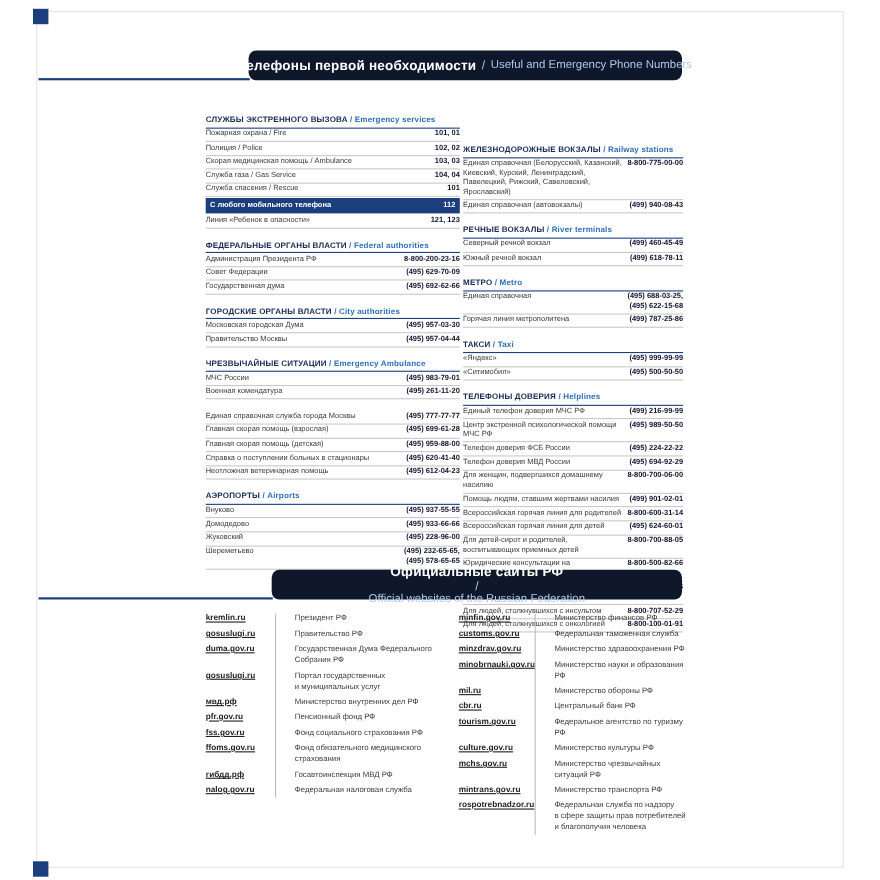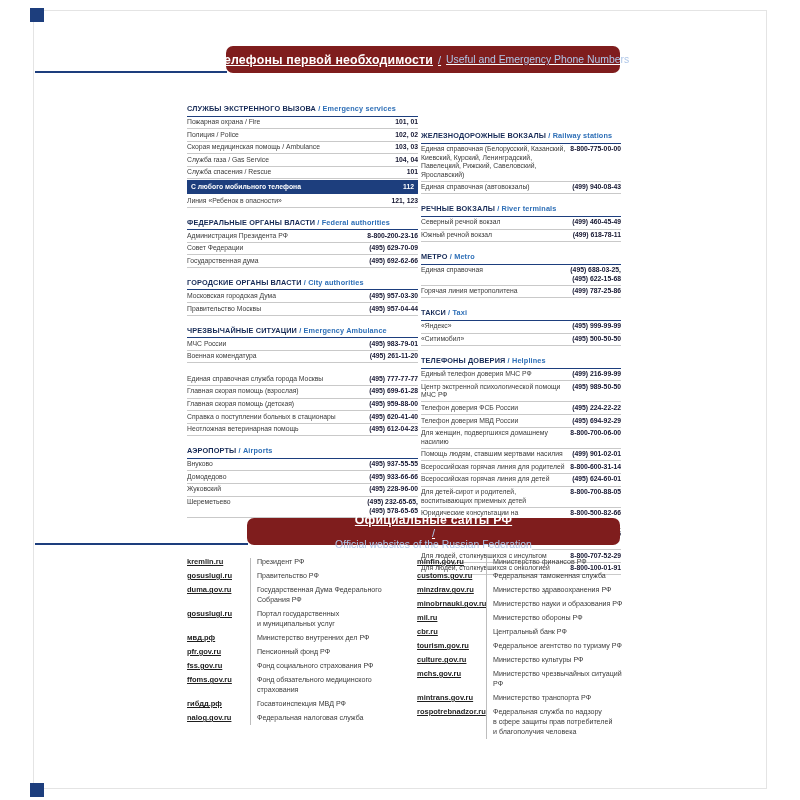--- a/index.html
+++ b/index.html
@@ -9,21 +9,21 @@
     -webkit-font-smoothing:antialiased;
   }
   .page-border{position:absolute;left:33px;top:10px;width:734px;height:779px;border:1px solid #e4e4e4;box-sizing:border-box;}
   .corner{position:absolute;width:14px;height:14px;background:#1d3e7d;}
   .corner.tl{left:30px;top:8px;}
   .corner.bl{left:30px;top:783px;}
 
   .band-line{position:absolute;height:2px;background:#1d3e7d;}
   #line1{left:35px;top:71px;width:192px;}
   #line2{left:35px;top:543px;width:213px;}
-  .band{position:absolute;background:#7f1d1d;border-radius:7px;color:#fff;display:flex;align-items:center;justify-content:center;padding:0 10px;box-sizing:border-box;white-space:nowrap;text-decoration:underline;}
+  .band{position:absolute;background:#0f172a;border-radius:7px;color:#fff;display:flex;align-items:center;justify-content:center;padding:0 10px;box-sizing:border-box;white-space:nowrap;}
   #band1{left:226px;top:46px;width:394px;height:27px;}
   #band2{left:247px;top:518px;width:373px;height:27px;flex-direction:column;}
   .band .ru{font-weight:bold;font-size:12.3px;letter-spacing:.2px;}
   .band .sep{color:#aec6e8;margin:0 5px;font-size:11px;}
   .band .en{color:#aec6e8;font-size:10.4px;}
 
   .phone-col{position:absolute;top:104px;}
   #phone-left{left:187px;width:231px;}
   #phone-right{left:421px;width:200px;margin-top:27px;}
   .section{margin-bottom:10px;}
@@ -39,21 +39,21 @@
   .site-col{position:absolute;top:557px;}
   #sites-left{left:187px;width:215px;}
   #sites-right{left:417px;width:215px;}
   .vline{position:absolute;top:1px;bottom:2px;width:1px;background:#bdbdbd;}
   #sites-left .vline{left:63px;}
   #sites-right .vline{left:69px;}
   .site-row{display:flex;margin-bottom:4px;}
   .site-name{font-size:7.5px;font-weight:bold;text-decoration:underline;color:#1e1e1e;flex:none;line-height:10px;}
   #sites-left .site-name{width:63px;}
   #sites-right .site-name{width:69px;}
-  .site-desc{font-size:7.1px;color:#3b3b3b;line-height:10px;padding-left:7px;}
+  .site-desc{font-size:7.1px;color:#3b3b3b;line-height:10px;padding-left:18px;}
 </style>
 </head>
 <body>
 
 <div class="page-border"></div>
 <div class="corner tl"></div>
 <div class="corner bl"></div>
 
 <div id="line1" class="band-line"></div>
 <div id="band1" class="band">

